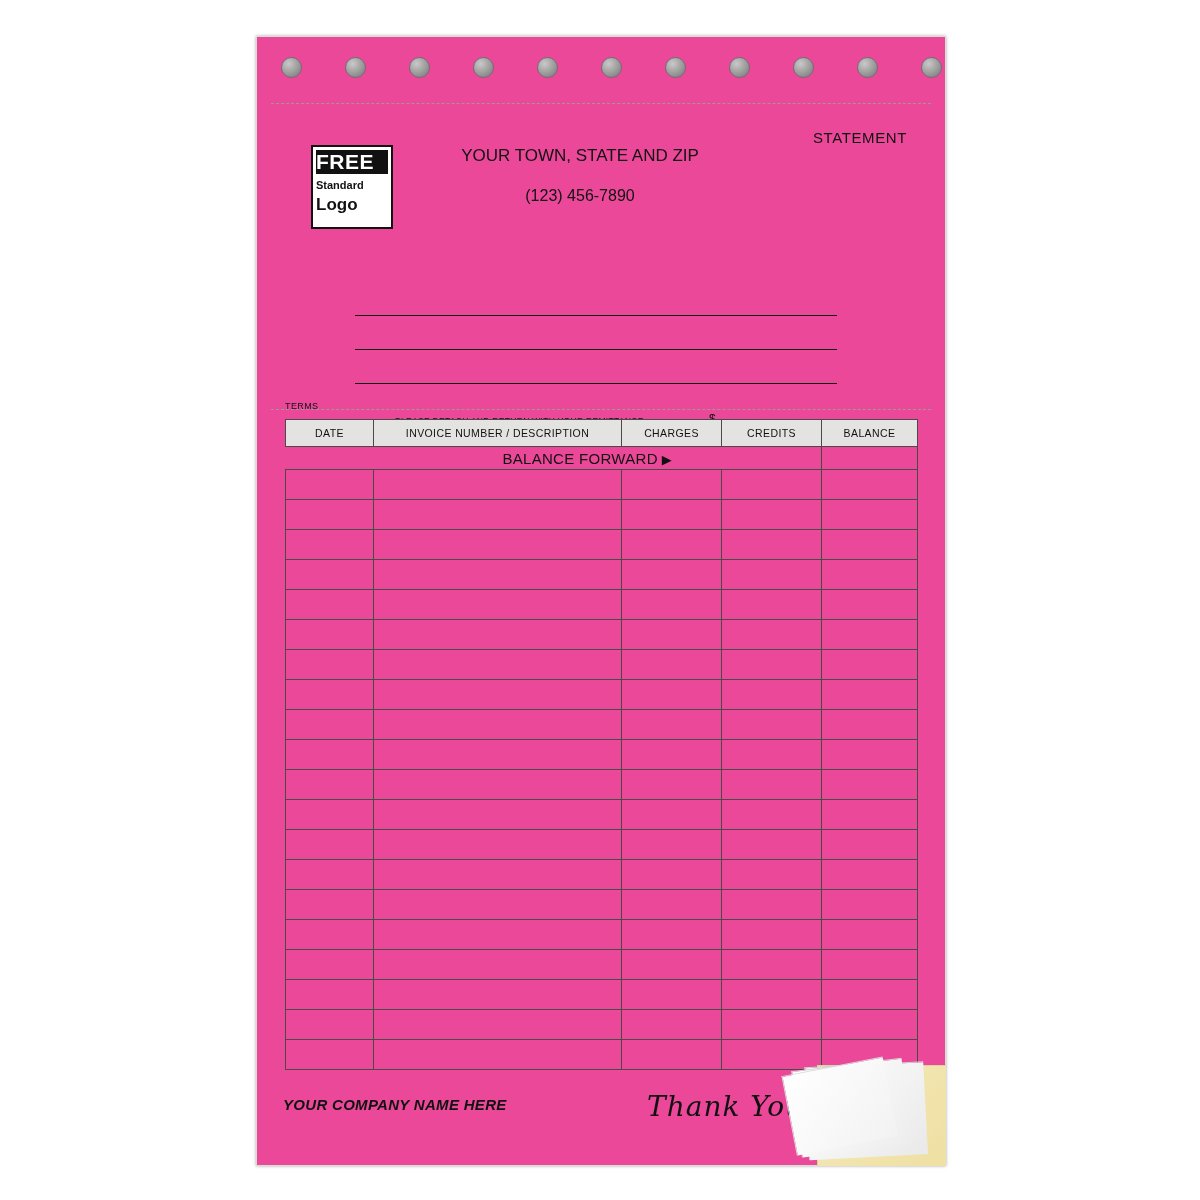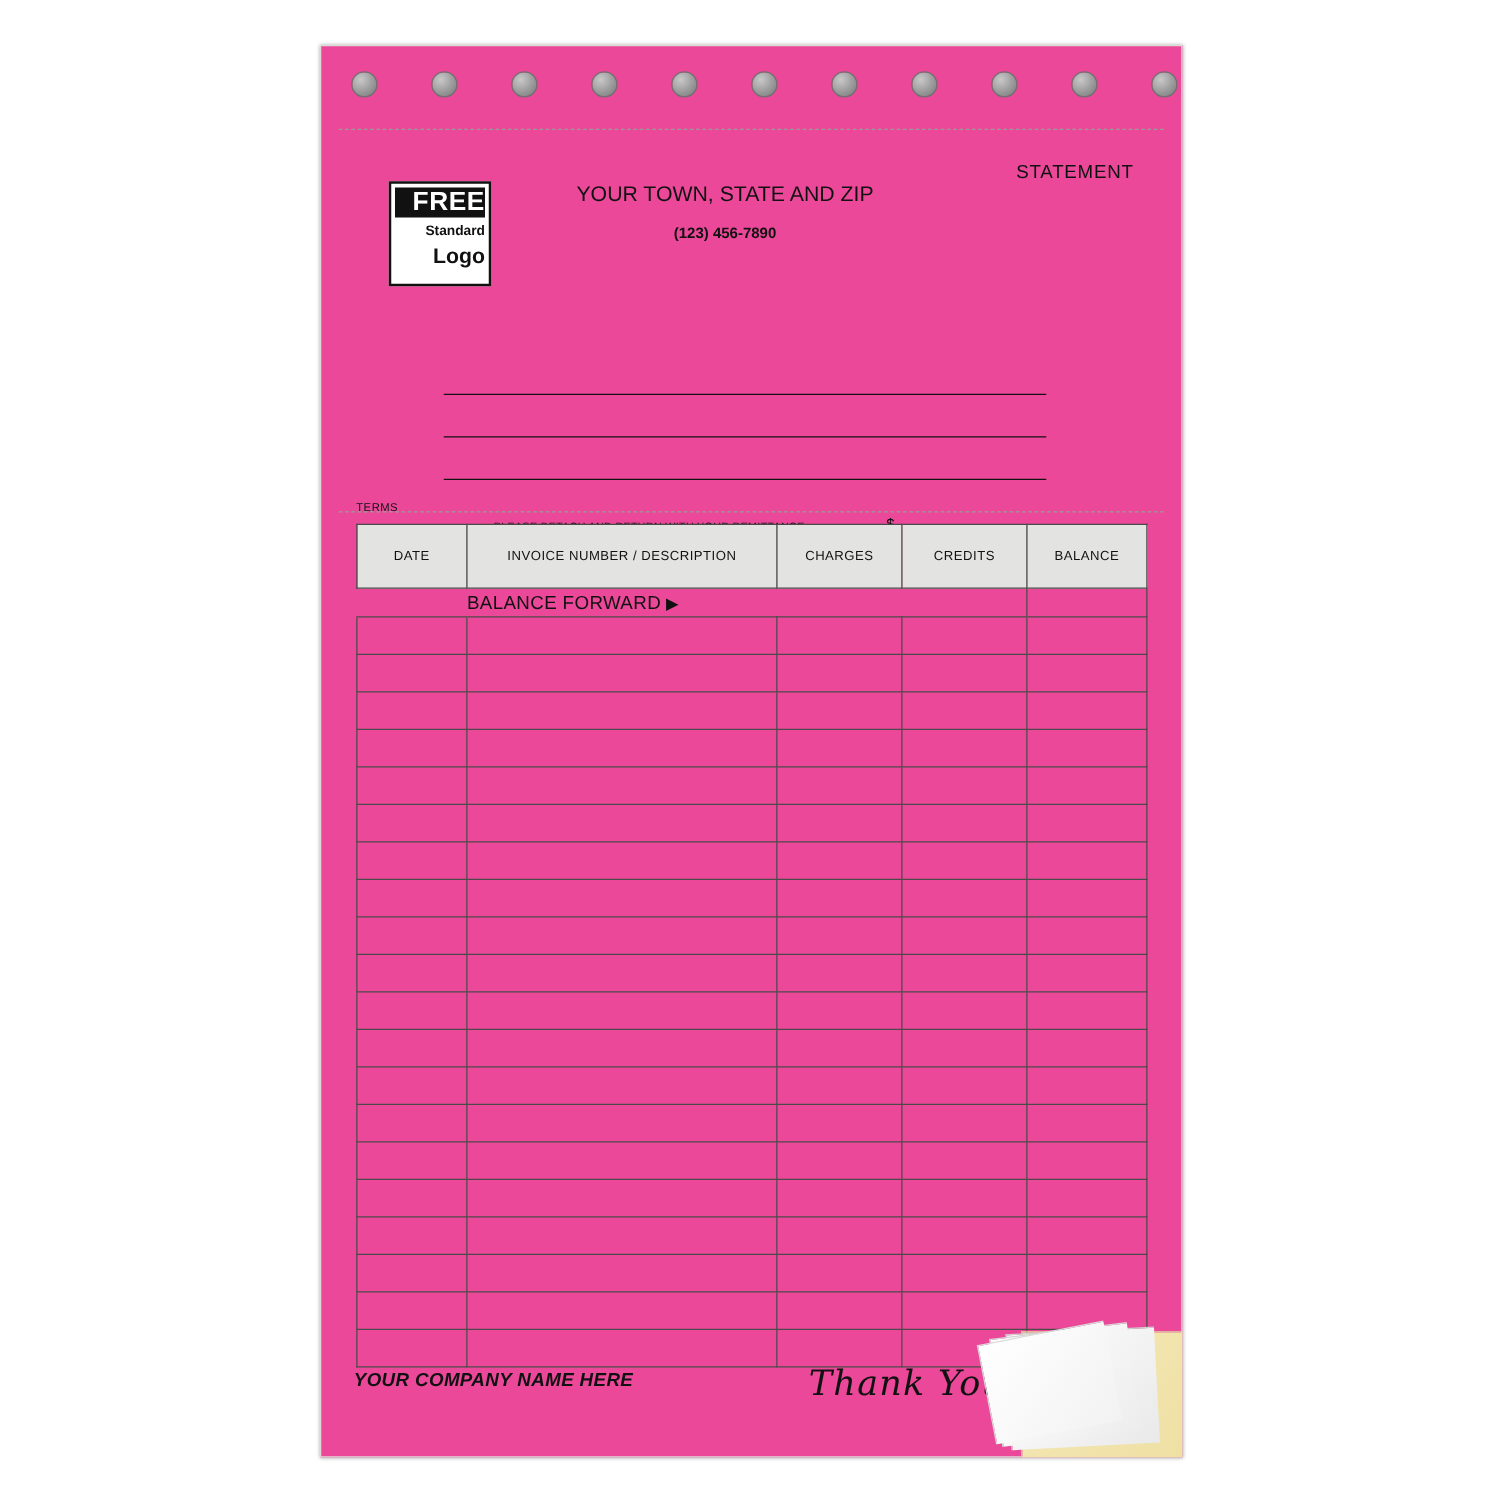--- a/index.html
+++ b/index.html
@@ -72,21 +72,21 @@
   #logo-box {
     position: absolute;
     left: 54px;
     top: 38px;
     width: 82px;
     height: 84px;
     border: 2px solid #111;
     background: #fff;
     box-sizing: border-box;
     padding: 3px 3px;
-    text-align: right;
+    text-align: left;
   }
   #logo-free {
     display: block;
     background: #111;
     color: #fff;
     font-weight: bold;
     font-size: 21px;
     line-height: 24px;
     letter-spacing: 0.5px;
     font-family: "Liberation Sans", sans-serif;
@@ -124,24 +124,24 @@
   }
   #company-street {
     font-size: 17px;
     line-height: 22px;
   }
   #company-citystate {
     font-size: 17px;
     line-height: 22px;
   }
   #company-phone {
-    font-weight: bold;
-    font-size: 12px;
+    font-weight: normal;
+    font-size: 16px;
     line-height: 26px;
-    margin-top: 6px;
+    margin-top: 16px;
   }
   .addr-line {
     position: absolute;
     left: 98px;
     width: 482px;
     border-bottom: 1px solid #111;
     height: 0;
   }
   #terms-label {
     position: absolute;
@@ -187,38 +187,38 @@
     table-layout: fixed;
   }
   th {
     background: #e3e3e1;
     border: 1px solid #4a4a4a;
     font-size: 10.5px;
     font-weight: normal;
     letter-spacing: 0.4px;
     color: #111;
     height: 18px;
-    padding: 16px;
+    padding: 4px;
     text-align: center;
   }
   td {
     border-left: 1px solid #4a4a4a;
     border-right: 1px solid #4a4a4a;
     border-bottom: 1px solid #4a4a4a;
     height: 29px;
     padding: 0;
   }
   tr.bf-row td {
     height: 22px;
     border-bottom: 1px solid #4a4a4a;
   }
   tr.bf-row td.bf-text {
     border-left: none;
     border-right: none;
-    text-align: left;
+    text-align: center;
     font-size: 15px;
     color: #111;
     padding-right: 20px;
     letter-spacing: 0.3px;
   }
   tr.bf-row td.bf-blank-left { border-left: none; border-right: none; }
   .arrow {
     display: inline-block;
     margin-left: 4px;
     font-size: 13px;

